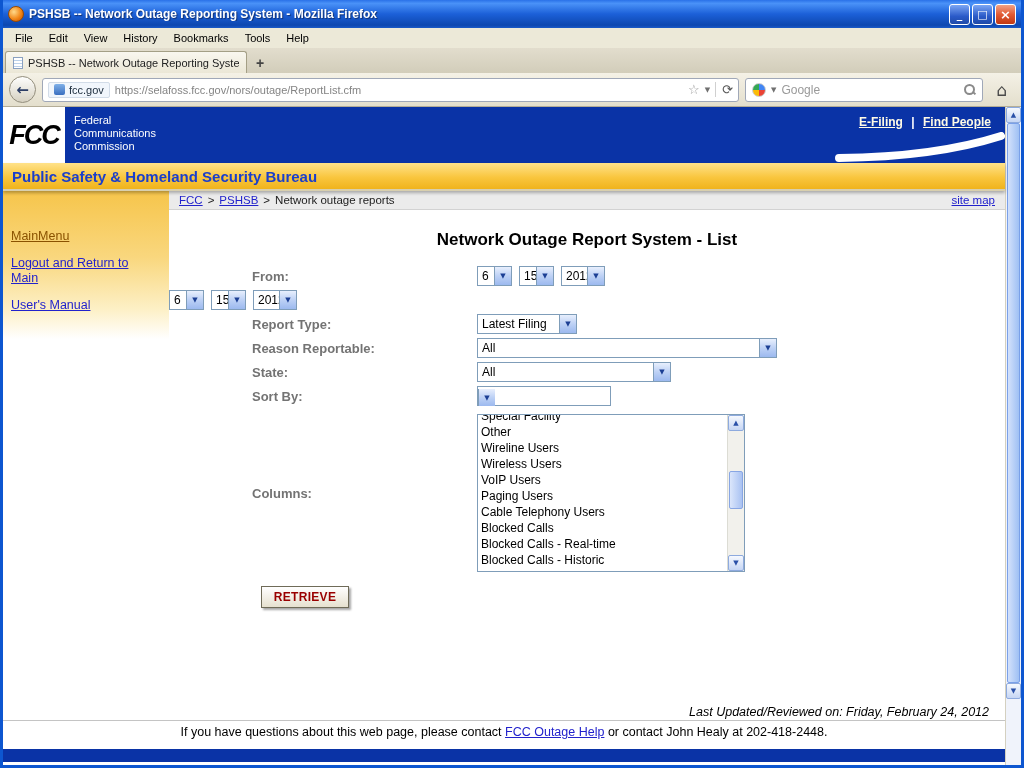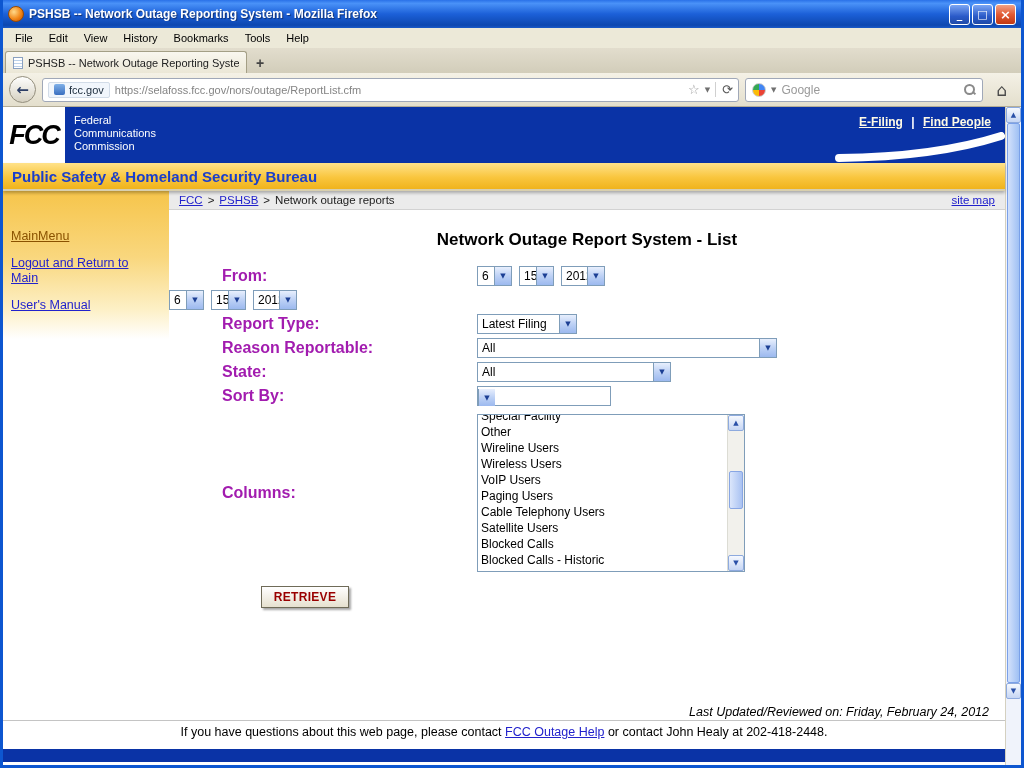--- a/index.html
+++ b/index.html
@@ -97,21 +97,21 @@
   .s-link.mainmenu { color:#8a5200; }
 
   .main { margin-left:166px; position:relative; }
   .breadcrumb { height:19px; background:#ebebeb; border-bottom:1px solid #d2d2d2; display:flex; align-items:center;
                 gap:5px; padding:0 10px; font-size:11.5px; color:#222; }
   .breadcrumb a { color:#2222cc; text-decoration:underline; cursor:pointer; }
   .sitemap { margin-left:auto; }
   .page-title { font-size:17px; font-weight:bold; text-align:center; margin:20px 0 14px; color:#000; }
 
   .form-row { display:flex; align-items:center; height:24px; }
-  .form-label { width:308px; flex:0 0 308px; padding-left:53px; font-weight:bold; font-size:16px; color:#a21caf; }
+  .form-label { width:308px; flex:0 0 308px; padding-left:83px; font-weight:bold; font-size:13px; color:#737373; }
   .date-group { display:flex; gap:7px; }
 
   .sel { display:inline-flex; height:20px; border:1px solid #7f9db9; background:#fff; font-size:12px; }
   .sel .val { flex:1; padding:2px 4px 0 4px; white-space:nowrap; overflow:hidden; color:#000; }
   .sel .btn { width:17px; flex:0 0 17px; border-left:1px solid #7f9db9; display:flex; align-items:center; justify-content:center;
               background:linear-gradient(#e8effd,#bdd1f5 50%,#9cb9ef); color:#1c3f94; font-size:7px;
               font-family:"DejaVu Sans", sans-serif; }
   .w35{width:35px;} .w56{width:44px;} .w100{width:100px;} .w134{width:134px;flex-direction:column;} .w194{width:194px;} .w300{width:300px;}
 
   .columns-row { margin-top:6px; height:auto; align-items:center; }
@@ -315,22 +315,22 @@
               <div class="form-label">Columns:</div>
               <div class="listbox">
                 <div class="list-items">
                   <div class="list-item">Special Facility</div>
                   <div class="list-item">Other</div>
                   <div class="list-item">Wireline Users</div>
                   <div class="list-item">Wireless Users</div>
                   <div class="list-item">VoIP Users</div>
                   <div class="list-item">Paging Users</div>
                   <div class="list-item">Cable Telephony Users</div>
-                  <div class="list-item">Satellite Users</div>
                   <div class="list-item">Blocked Calls</div>
+                  <div class="list-item">Blocked Calls - Real-time</div>
                   <div class="list-item">Blocked Calls - Historic</div>
                 </div>
                 <div class="lb-scroll">
                   <div class="sb-btn">▲</div>
                   <div class="lb-thumb"></div>
                   <div class="sb-btn down">▼</div>
                 </div>
               </div>
             </div>
 

